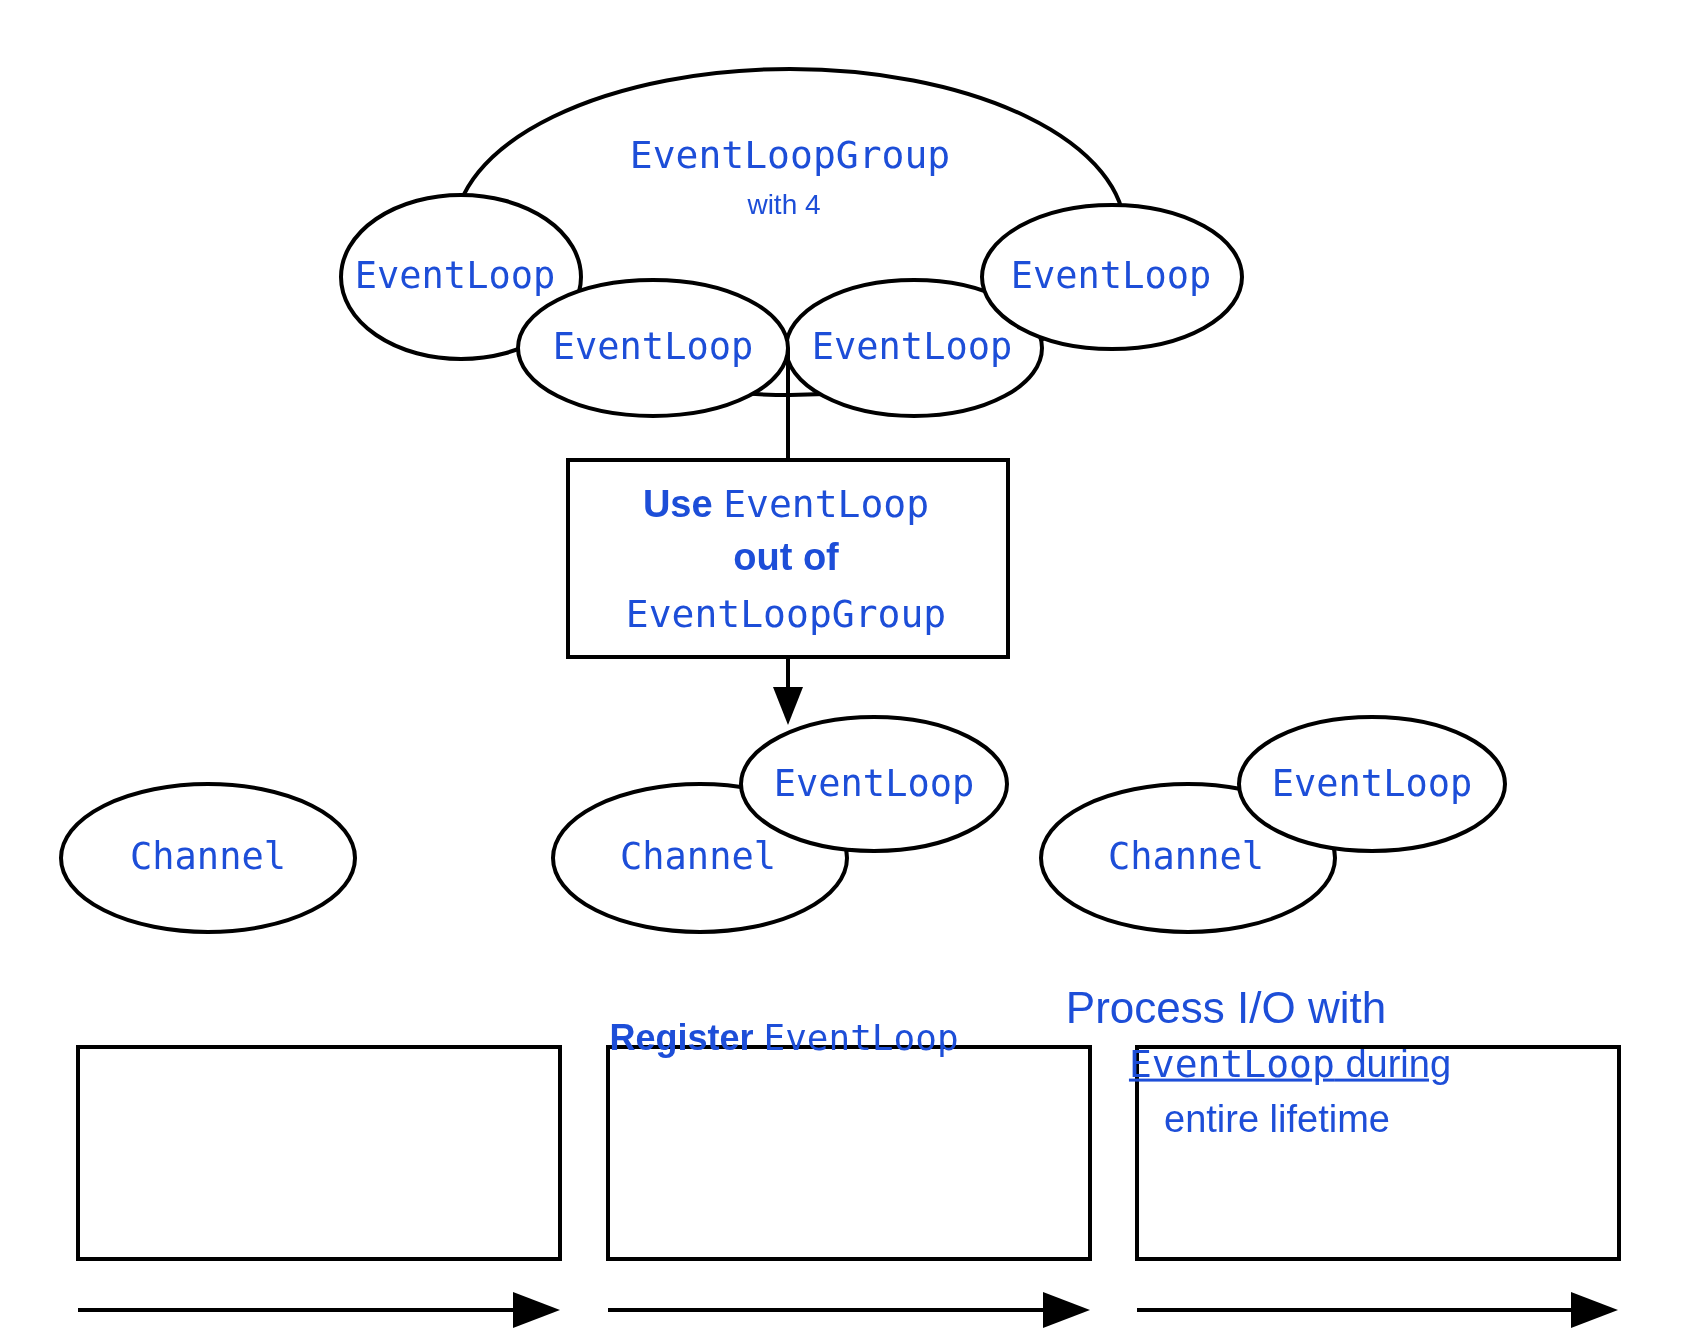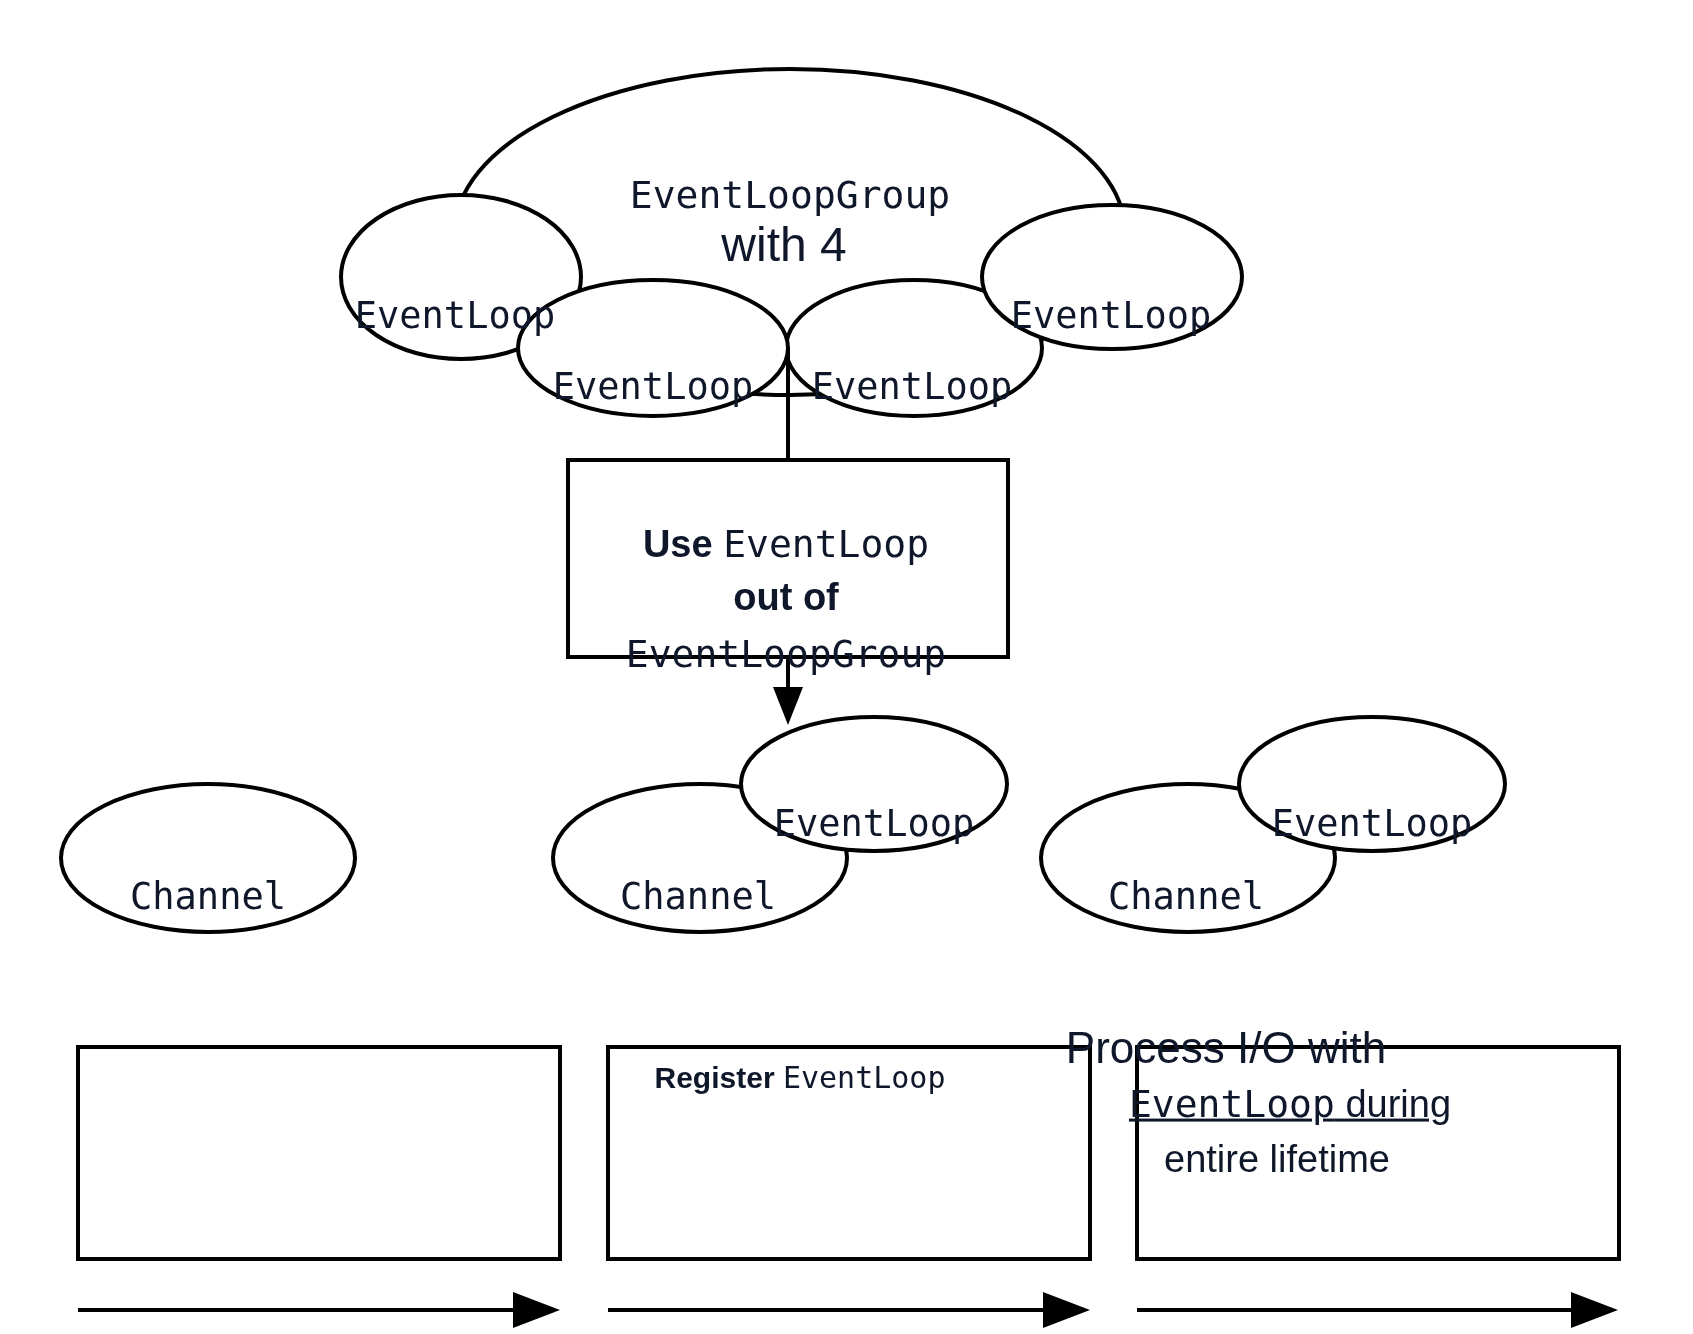--- a/index.html
+++ b/index.html
@@ -2,21 +2,21 @@
 <html><head>
 <meta charset="utf-8">
 <style>
   html,body{margin:0;padding:0;background:#ffffff;}
   body{width:1693px;height:1334px;font-family:"Liberation Sans", sans-serif;overflow:hidden;}
   #stage{position:relative;width:1693px;height:1334px;background:#fff;}
   svg.layer{position:absolute;left:0;top:0;width:1693px;height:1334px;}
   .node{fill:#ffffff;stroke:#000000;stroke-width:4;}
   .edge{stroke:#000000;stroke-width:4;fill:none;}
   .boxrect{fill:#ffffff;stroke:#000000;stroke-width:4;}
-  .lbl{position:absolute;white-space:nowrap;color:#0f172a;line-height:1.18;margin-top:40px;}
+  .lbl{position:absolute;white-space:nowrap;color:#1d4ed8;line-height:1.18;}
   .mono{font-family:"DejaVu Sans Mono", monospace;font-weight:400;}
   .sans{font-family:"Liberation Sans", sans-serif;font-weight:700;}
   .sans-reg{font-family:"Liberation Sans", sans-serif;font-weight:400;}
   .ctr{transform:translate(-50%,-50%);text-align:center;}
 </style>
 </head>
 <body>
 
 <div id="stage">
 
@@ -54,21 +54,21 @@
     <line class="edge" x1="608" y1="1310" x2="1055" y2="1310"></line>
     <polygon points="1090,1310 1043,1292 1043,1328" fill="#000000"></polygon>
 
     <line class="edge" x1="1137" y1="1310" x2="1583" y2="1310"></line>
     <polygon points="1618,1310 1571,1292 1571,1328" fill="#000000"></polygon>
   </svg>
 
   <div class="lbl ctr" style="left:790px;top:155px;">
     <div class="mono" style="font-size:38px;">EventLoopGroup</div>
   </div>
-  <div class="lbl ctr" style="left:784px;top:205px;font-size:48px;">
+  <div class="lbl ctr" style="left:784px;top:205px;font-size:28px;">
     <span class="sans-reg">with </span><span class="sans-reg">4</span>
   </div>
 
   <div class="lbl ctr mono" style="left:455px;top:276px;font-size:37px;">EventLoop</div>
   <div class="lbl ctr mono" style="left:653px;top:347px;font-size:37px;">EventLoop</div>
   <div class="lbl ctr mono" style="left:912px;top:347px;font-size:37px;">EventLoop</div>
   <div class="lbl ctr mono" style="left:1111px;top:276px;font-size:37px;">EventLoop</div>
 
   <div class="lbl ctr" style="left:786px;top:504px;font-size:38px;">
     <span class="sans">Use </span><span class="mono">EventLoop</span>
@@ -78,21 +78,21 @@
 
   <div class="lbl ctr mono" style="left:208px;top:857px;font-size:37px;">Channel</div>
 
   <div class="lbl ctr mono" style="left:698px;top:857px;font-size:37px;">Channel</div>
   <div class="lbl ctr mono" style="left:874px;top:784px;font-size:37px;">EventLoop</div>
 
   <div class="lbl ctr mono" style="left:1186px;top:857px;font-size:37px;">Channel</div>
   <div class="lbl ctr mono" style="left:1372px;top:784px;font-size:37px;">EventLoop</div>
 
 
-  <div class="lbl ctr" style="left:800px;top:1038px;font-size:30px;">
+  <div class="lbl ctr" style="left:784px;top:1038px;font-size:36px;">
     <span class="sans">Register </span><span class="mono">EventLoop</span>
   </div>
 
   <div class="lbl ctr sans-reg" style="left:1226px;top:1008px;font-size:44px;">Process I/O with</div>
   <div class="lbl ctr" style="left:1290px;top:1064px;font-size:38px;text-decoration:underline;">
     <span class="mono">EventLoop</span><span class="sans-reg"> during</span>
   </div>
   <div class="lbl ctr sans-reg" style="left:1277px;top:1119px;font-size:38px;">entire lifetime</div>
 
 </div>

